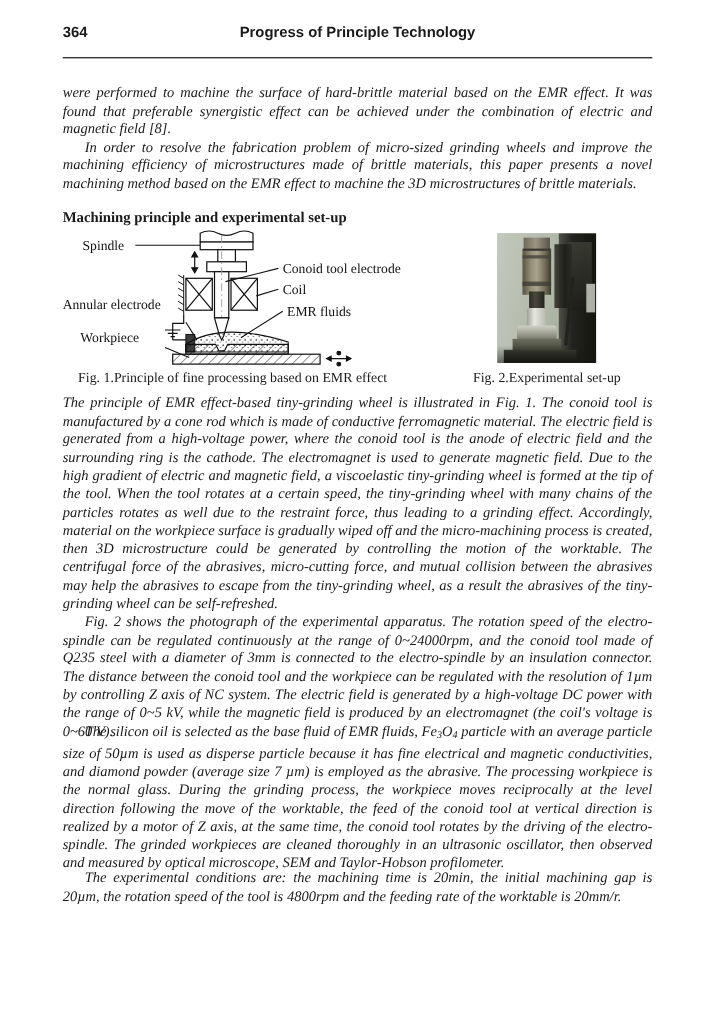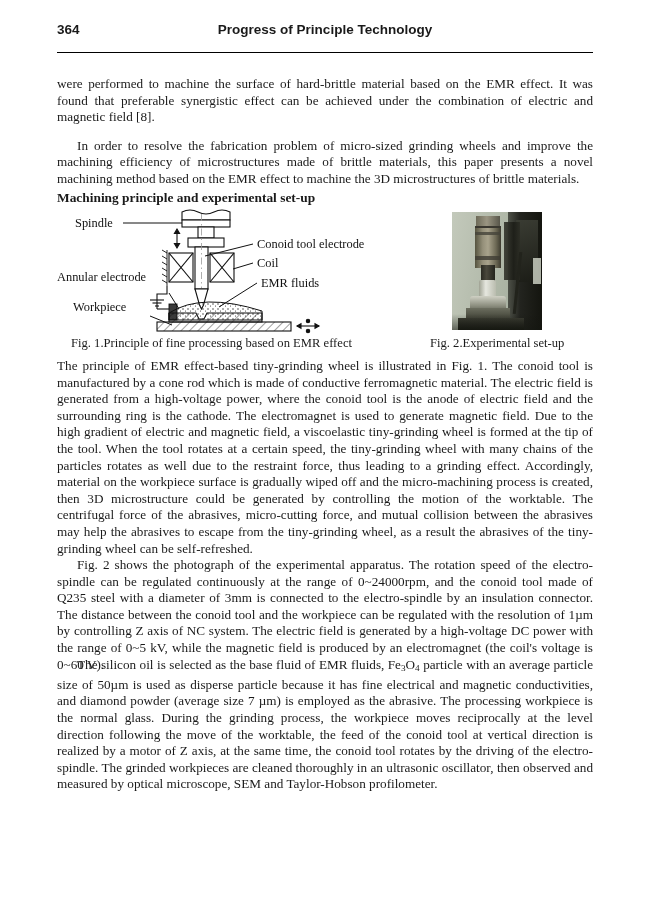--- a/index.html
+++ b/index.html
@@ -64,20 +64,21 @@
     left: 57px;
     width: 536px;
   }
   p.body {
     margin: 0;
     font-size: 13.2px;
     line-height: 16.6px;
     text-align: justify;
     text-justify: inter-word;
     hyphens: none;
+    font-style: italic;
   }
   p.indent { text-indent: 20px; }
 
   .sec-head {
     position: absolute;
     left: 57px;
     font-family: "Liberation Serif", serif;
     font-weight: bold;
     font-size: 13.4px;
     line-height: 16px;
@@ -202,21 +203,21 @@
 <div class="page">
 
   <div class="header">
     <div class="page-number">364</div>
     <div class="header-title">Progress of Principle Technology</div>
   </div>
   <div class="header-rule"></div>
 
   <div class="col" style="top:76px;">
     <p class="body">were performed to machine the surface of hard-brittle material based on the EMR effect. It was found that preferable synergistic effect can be achieved under the combination of electric and magnetic field [8].</p>
-    <p class="body indent" style="margin-top:12px;">In order to resolve the fabrication problem of micro-sized grinding wheels and improve the machining efficiency of microstructures made of brittle materials, this paper presents a novel machining method based on the EMR effect to machine the 3D microstructures of brittle materials.</p>
+    <p class="body indent" style="margin-top:0;">In order to resolve the fabrication problem of micro-sized grinding wheels and improve the machining efficiency of microstructures made of brittle materials, this paper presents a novel machining method based on the EMR effect to machine the 3D microstructures of brittle materials.</p>
   </div>
 
   <div class="sec-head" style="top:190px;">Machining principle and experimental set-up</div>
 
   <div class="figure-area">
 
     <div class="diagram">
       <svg width="360" height="128" viewBox="0 0 360 128" xmlns="http://www.w3.org/2000/svg">
         <defs>
           <pattern id="hatch" width="6" height="6" patternTransform="rotate(45)" patternUnits="userSpaceOnUse">
@@ -340,14 +341,17 @@
   </div>
 
   <div class="col" style="top:557px;">
     <p class="body indent">Fig. 2 shows the photograph of the experimental apparatus. The rotation speed of the electro-spindle can be regulated continuously at the range of 0~24000rpm, and the conoid tool made of Q235 steel with a diameter of 3mm is connected to the electro-spindle by an insulation connector. The distance between the conoid tool and the workpiece can be regulated with the resolution of 1µm by controlling Z axis of NC system. The electric field is generated by a high-voltage DC power with the range of 0~5 kV, while the magnetic field is produced by an electromagnet  (the coil's voltage is 0~60 V).</p>
   </div>
 
   <div class="col" style="top:657px;">
     <p class="body indent"><span>The silicon oil is selected as the base fluid of EMR fluids, Fe</span><sub>3</sub><span>O</span><sub>4</sub><span> particle with an average particle size of 50µm is used as disperse particle because it has fine electrical and magnetic conductivities, and diamond powder (average size 7 µm) is employed as the abrasive. The processing workpiece is the normal glass. During the grinding process, the workpiece moves reciprocally at the level direction following the move of the worktable, the feed of the conoid tool at vertical direction is realized by a motor of Z axis, at the same time, the conoid tool rotates by the driving of the electro-spindle. The grinded workpieces are cleaned thoroughly in an ultrasonic oscillator, then observed and measured by optical microscope, SEM and Taylor-Hobson profilometer.</span></p>
   </div>
 
+  <div class="col" style="top:790px;">
+    <p class="body indent">The experimental conditions are: the machining time is 20min, the initial machining gap is 20µm, the rotation speed of the tool is 4800rpm and the feeding rate of the worktable is 20mm/r.</p>
+  </div>
 
 </div>
 
 </body></html>

